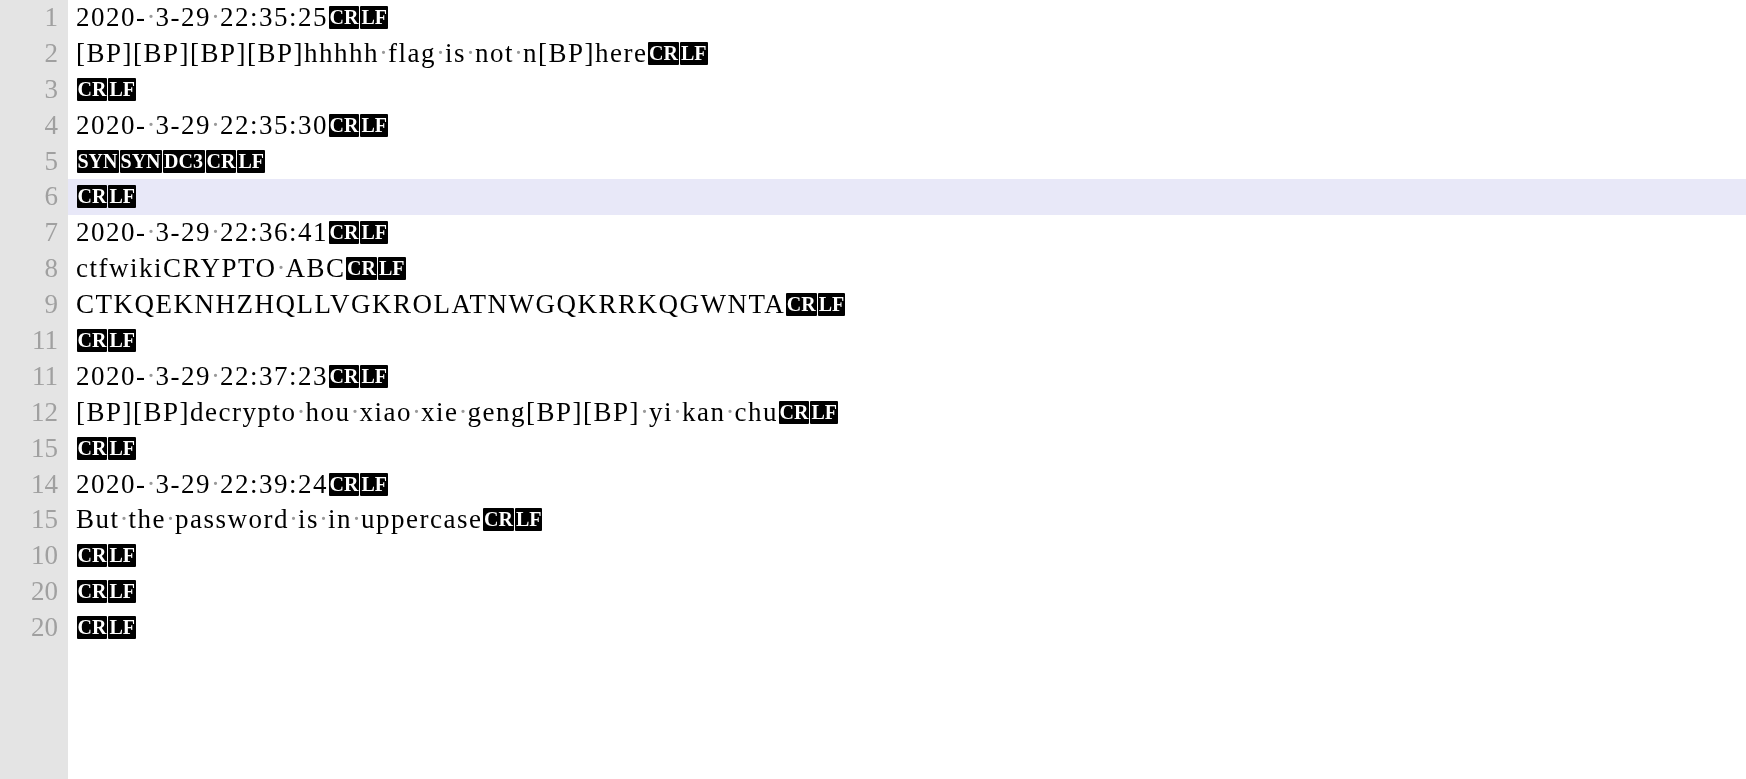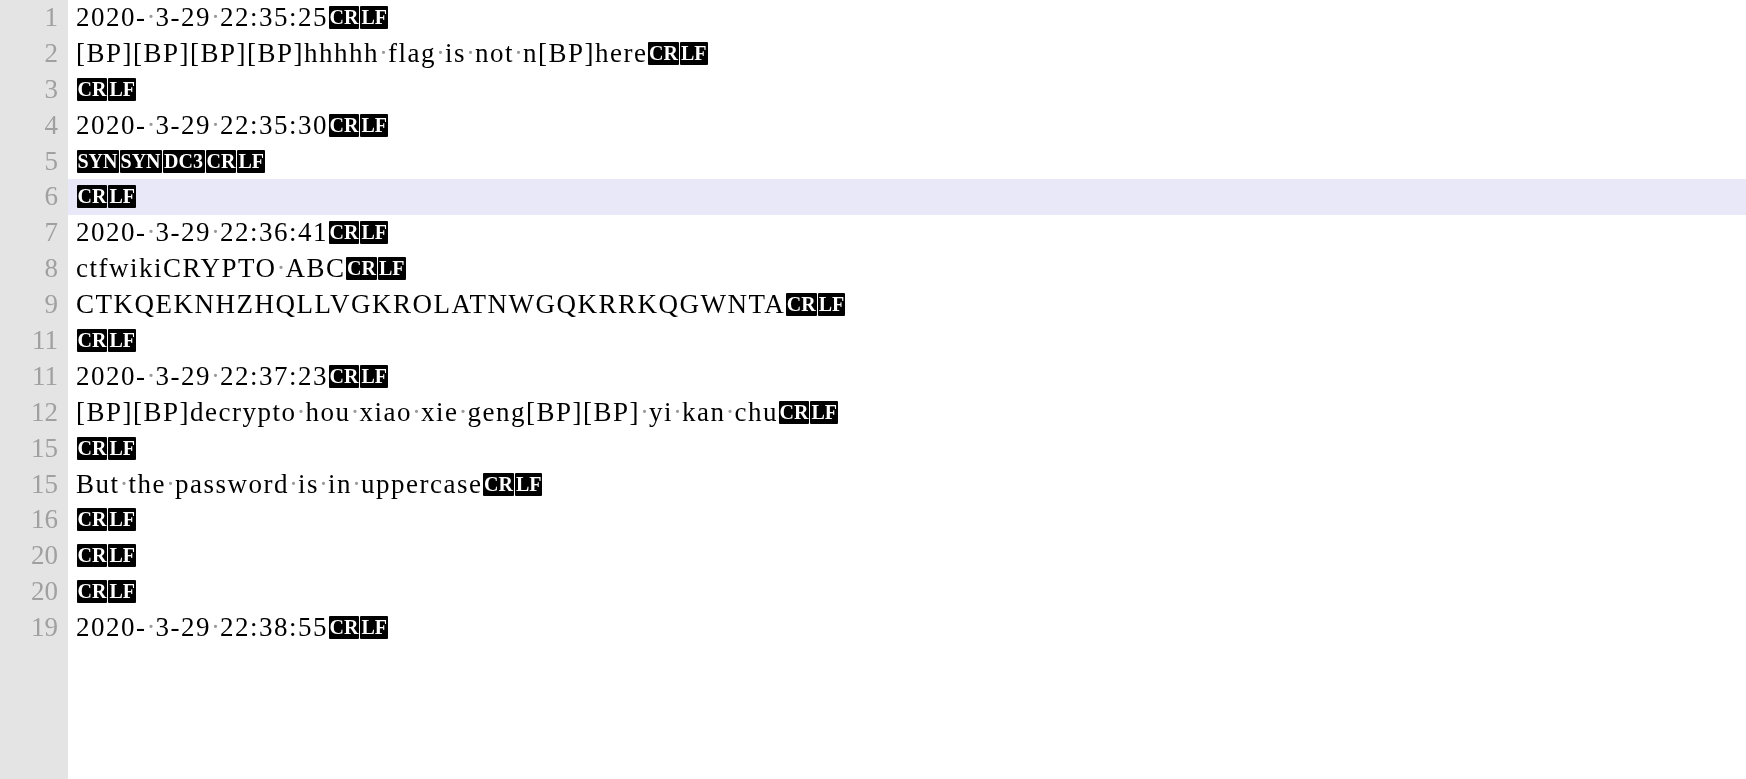--- a/index.html
+++ b/index.html
@@ -126,19 +126,19 @@
       <div class="line"><div class="lineno">4</div><div class="content"><span class="txt">2020-</span><span class="sp">·</span><span class="txt">3-29</span><span class="sp">·</span><span class="txt">22:35:30</span><span class="ctl cr">CR</span><span class="ctl lf">LF</span></div></div>
       <div class="line"><div class="lineno">5</div><div class="content"><span class="ctl syn">SYN</span><span class="ctl syn">SYN</span><span class="ctl dc3">DC3</span><span class="ctl cr">CR</span><span class="ctl lf">LF</span></div></div>
       <div class="line current"><div class="lineno">6</div><div class="content"><span class="ctl cr">CR</span><span class="ctl lf">LF</span></div></div>
       <div class="line"><div class="lineno">7</div><div class="content"><span class="txt">2020-</span><span class="sp">·</span><span class="txt">3-29</span><span class="sp">·</span><span class="txt">22:36:41</span><span class="ctl cr">CR</span><span class="ctl lf">LF</span></div></div>
       <div class="line"><div class="lineno">8</div><div class="content"><span class="txt">ctfwikiCRYPTO</span><span class="sp">·</span><span class="txt">ABC</span><span class="ctl cr">CR</span><span class="ctl lf">LF</span></div></div>
       <div class="line"><div class="lineno">9</div><div class="content"><span class="txt">CTKQEKNHZHQLLVGKROLATNWGQKRRKQGWNTA</span><span class="ctl cr">CR</span><span class="ctl lf">LF</span></div></div>
       <div class="line"><div class="lineno">11</div><div class="content"><span class="ctl cr">CR</span><span class="ctl lf">LF</span></div></div>
       <div class="line"><div class="lineno">11</div><div class="content"><span class="txt">2020-</span><span class="sp">·</span><span class="txt">3-29</span><span class="sp">·</span><span class="txt">22:37:23</span><span class="ctl cr">CR</span><span class="ctl lf">LF</span></div></div>
       <div class="line"><div class="lineno">12</div><div class="content"><span class="txt">[BP]</span><span class="txt">[BP]</span><span class="txt">decrypto</span><span class="sp">·</span><span class="txt">hou</span><span class="sp">·</span><span class="txt">xiao</span><span class="sp">·</span><span class="txt">xie</span><span class="sp">·</span><span class="txt">geng</span><span class="txt">[BP]</span><span class="txt">[BP]</span><span class="sp">·</span><span class="txt">yi</span><span class="sp">·</span><span class="txt">kan</span><span class="sp">·</span><span class="txt">chu</span><span class="ctl cr">CR</span><span class="ctl lf">LF</span></div></div>
       <div class="line"><div class="lineno">15</div><div class="content"><span class="ctl cr">CR</span><span class="ctl lf">LF</span></div></div>
+      <div class="line"><div class="lineno">14</div><div class="content"><span class="txt">2020-</span><span class="sp">·</span><span class="txt">3-29</span><span class="sp">·</span><span class="txt">22:39:24</span><span class="ctl cr">CR</span><span class="ctl lf">LF</span></div></div>
       <div class="line"><div class="lineno">15</div><div class="content"><span class="txt">But</span><span class="sp">·</span><span class="txt">the</span><span class="sp">·</span><span class="txt">password</span><span class="sp">·</span><span class="txt">is</span><span class="sp">·</span><span class="txt">in</span><span class="sp">·</span><span class="txt">uppercase</span><span class="ctl cr">CR</span><span class="ctl lf">LF</span></div></div>
-      <div class="line"><div class="lineno">16</div><div class="content"><span class="ctl cr">CR</span><span class="ctl lf">LF</span></div></div>
+      <div class="line"><div class="lineno">10</div><div class="content"><span class="ctl cr">CR</span><span class="ctl lf">LF</span></div></div>
       <div class="line"><div class="lineno">20</div><div class="content"><span class="ctl cr">CR</span><span class="ctl lf">LF</span></div></div>
       <div class="line"><div class="lineno">20</div><div class="content"><span class="ctl cr">CR</span><span class="ctl lf">LF</span></div></div>
-      <div class="line"><div class="lineno">19</div><div class="content"><span class="txt">2020-</span><span class="sp">·</span><span class="txt">3-29</span><span class="sp">·</span><span class="txt">22:38:55</span><span class="ctl cr">CR</span><span class="ctl lf">LF</span></div></div>
     </div>
 </div>
 
 </body></html>

